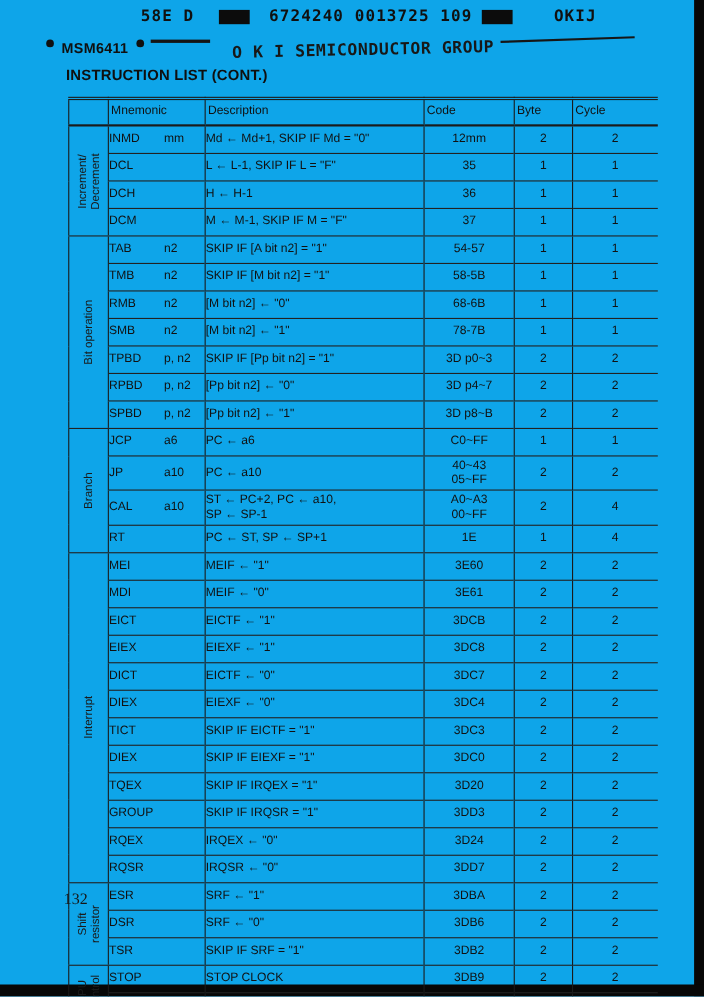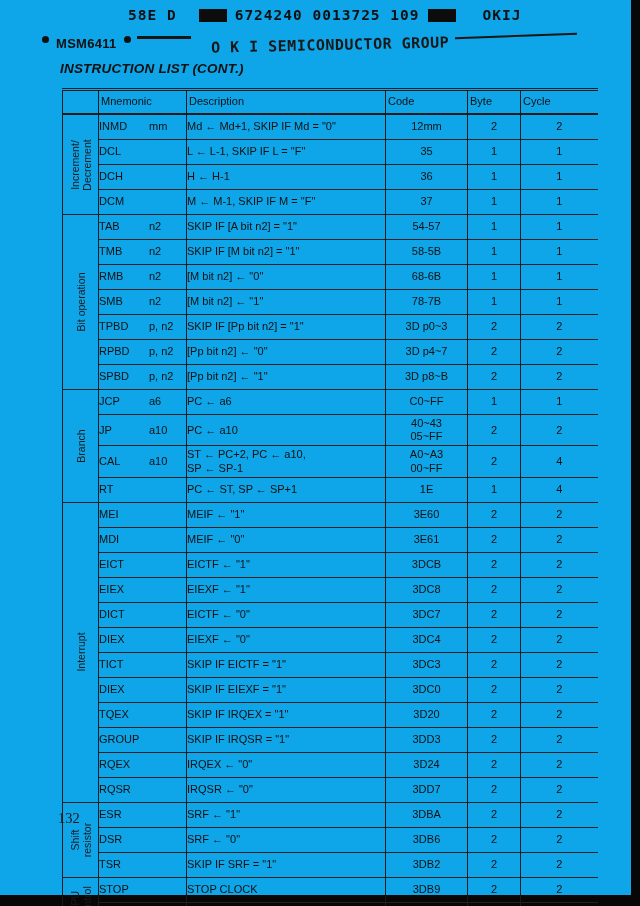--- a/index.html
+++ b/index.html
@@ -12,34 +12,34 @@
   .edge-right{position:absolute;top:0;right:0;width:9px;height:906px;background:#070707;}
   .edge-bottom{position:absolute;left:0;bottom:0;width:640px;height:11px;background:#070707;}
 
   
   .scanline{
     position:absolute;top:7px;left:128px;display:flex;align-items:center;
     font-family:"DejaVu Sans Mono",monospace;font-size:14.5px;font-weight:bold;
     letter-spacing:1px;color:#101010;white-space:nowrap;
   }
   .ink-block{width:28px;height:13px;background:#0c0c0c;display:inline-block;}
-  .gap22{margin-left:22px;} .gap10{margin-left:8px;} .gap8{margin-left:8px;} .gap4{margin-left:4px;padding-left:23px;}
+  .gap22{margin-left:22px;} .gap10{margin-left:18px;} .gap8{margin-left:8px;} .gap4{margin-left:15px;padding-left:23px;}
 
   
   .brandline{position:absolute;top:36px;left:42px;display:flex;white-space:nowrap;}
   .bullet{width:7px;height:7px;border-radius:50%;background:#101010;display:inline-block;}
   .product{font-size:13px;font-weight:bold;letter-spacing:.3px;margin:0 7px;color:#101010;}
   .dashline{width:54px;height:2.5px;background:#151515;margin-left:6px;}
   .company{
     font-family:"DejaVu Sans Mono",monospace;font-size:15px;font-weight:bold;
     letter-spacing:.5px;margin-left:20px;color:#181818;transform:rotate(-1.3deg);
   }
   .rule-right{position:absolute;top:35px;left:455px;width:122px;height:2px;background:#161616;transform:rotate(-2deg);}
 
-  .doc-title{position:absolute;top:61px;left:60px;font-size:13.5px;font-weight:bold;letter-spacing:.2px;color:#0f0f0f;font-style:italic;}
+  .doc-title{position:absolute;top:61px;left:60px;font-size:13.5px;font-weight:bold;letter-spacing:.2px;color:#0f0f0f;}
 
   
   table.inst{
     position:absolute;top:88px;left:62px;width:535px;
     border-collapse:collapse;table-layout:fixed;
     font-size:11px;line-height:1.2;color:#111;
     border-top:3px double #1b1b1b;border-left:1.6px solid #1b1b1b;border-bottom:2px solid #1b1b1b;
   }
   table.inst th{
     height:20px;font-weight:normal;font-size:11px;padding:1px 2px;

